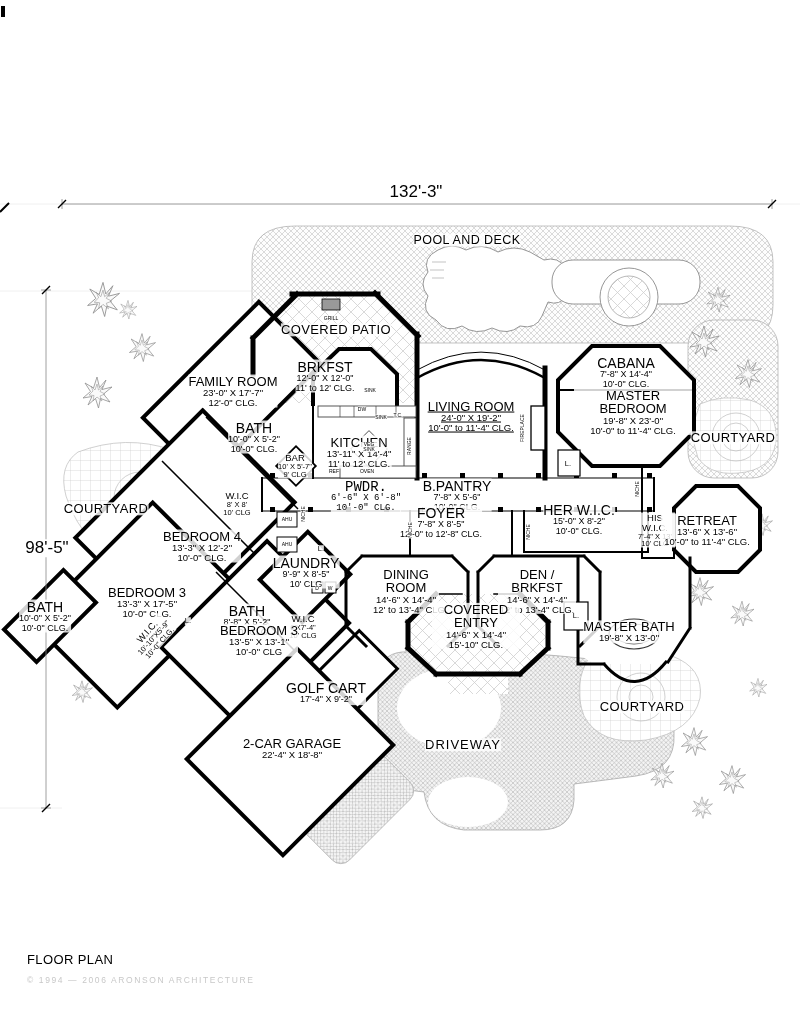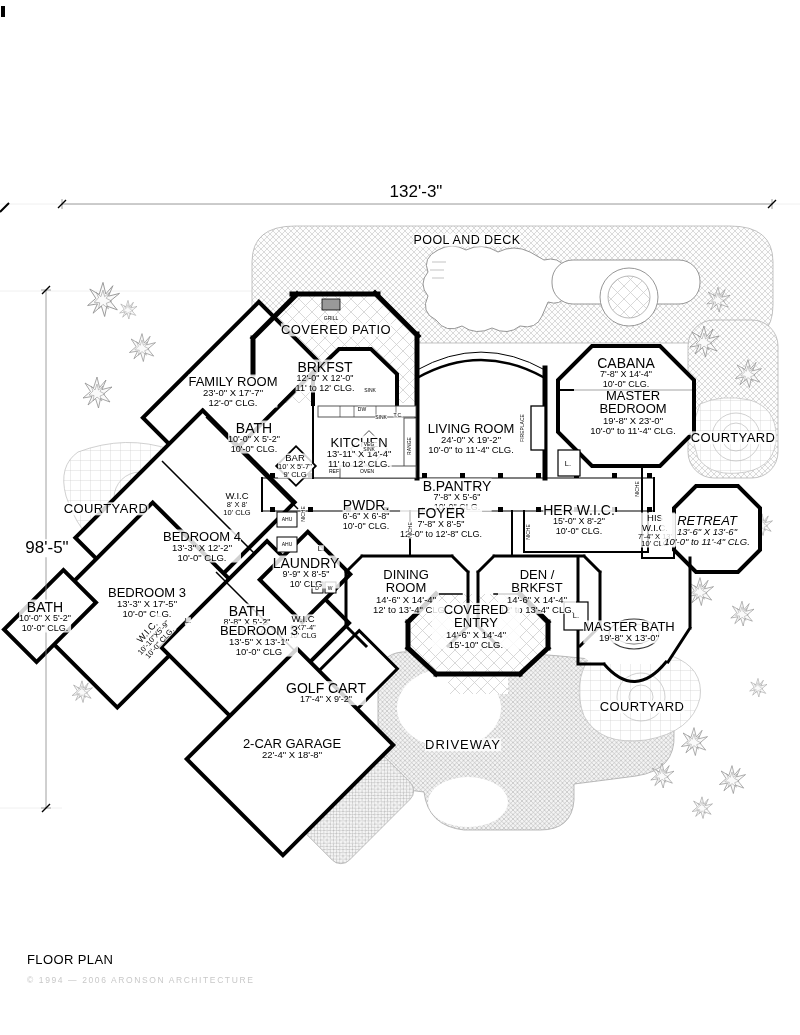--- a/index.html
+++ b/index.html
@@ -207,21 +207,21 @@
 <div class="lab room lg" style="left:233px;top:391px;">
       <div class="rname">FAMILY ROOM</div>
       <div class="rdims">23'-0" X 17'-7"</div>
       <div class="rclg">12'-0" CLG.</div>
     </div>
 <div class="lab room" style="left:325px;top:376px;">
       <div class="rname">BRKFST</div>
       <div class="rdims">12'-0" X 12'-0"</div>
       <div class="rclg">11' to 12' CLG.</div>
     </div>
-<div class="lab room lg" style="left:471px;top:438px;">
+<div class="lab room lg" style="left:471px;top:416px;text-decoration:underline;">
       <div class="rname">LIVING ROOM</div>
       <div class="rdims">24'-0" X 19'-2"</div>
       <div class="rclg">10'-0" to 11'-4" CLG.</div>
     </div>
 <div class="lab room" style="left:618px;top:372px;margin-left:8px;">
       <div class="rname">CABANA</div>
       <div class="rdims">7'-8" X 14'-4"</div>
       <div class="rclg">10'-0" CLG.</div>
     </div>
 <div class="lab room lg wrap" style="left:633px;top:412px;width:118px;">
@@ -237,21 +237,21 @@
 <div class="lab room lg" style="left:359px;top:452px;">
       <div class="rname">KITCHEN</div>
       <div class="rdims">13'-11" X 14'-4"</div>
       <div class="rclg">11' to 12' CLG.</div>
     </div>
 <div class="lab room sm" style="left:295px;top:466px;">
       <div class="rname">BAR</div>
       <div class="rdims">10' X 5'-7"</div>
       <div class="rclg">9' CLG</div>
     </div>
-<div class="lab room" style="left:366px;top:514px;">
+<div class="lab room" style="left:366px;top:496px;font-family:Liberation Mono, monospace;">
       <div class="rname">PWDR.</div>
       <div class="rdims">6'-6" X 6'-8"</div>
       <div class="rclg">10'-0" CLG.</div>
     </div>
 <div class="lab room" style="left:457px;top:495px;">
       <div class="rname">B.PANTRY</div>
       <div class="rdims">7'-8" X 5'-6"</div>
       <div class="rclg">10'-0" CLG.</div>
     </div>
 <div class="lab room sm" style="left:237px;top:504px;">
@@ -267,21 +267,21 @@
 <div class="lab room" style="left:579px;top:519px;">
       <div class="rname">HER W.I.C.</div>
       <div class="rdims">15'-0" X 8'-2"</div>
       <div class="rclg">10'-0" CLG.</div>
     </div>
 <div class="lab room sm wrap" style="left:655px;top:530px;width:40px;">
       <div class="rname">HIS W.I.C.</div>
       <div class="rdims" style="white-space:nowrap;">7'-4" X 13'</div>
       <div class="rclg">10' CLG</div>
     </div>
-<div class="lab room lg wrap" style="left:707px;top:530px;width:92px;font-style:italic;">
+<div class="lab room lg wrap" style="left:707px;top:530px;width:92px;">
       <div class="rname">RETREAT</div>
       <div class="rdims">13'-6" X 13'-6"</div>
       <div class="rclg">10'-0" to 11'-4" CLG.</div>
     </div>
 <div class="lab room lg" style="left:202px;top:546px;">
       <div class="rname">BEDROOM 4</div>
       <div class="rdims">13'-3" X 12'-2"</div>
       <div class="rclg">10'-0" CLG.</div>
     </div>
 <div class="lab room" style="left:306px;top:572px;">

